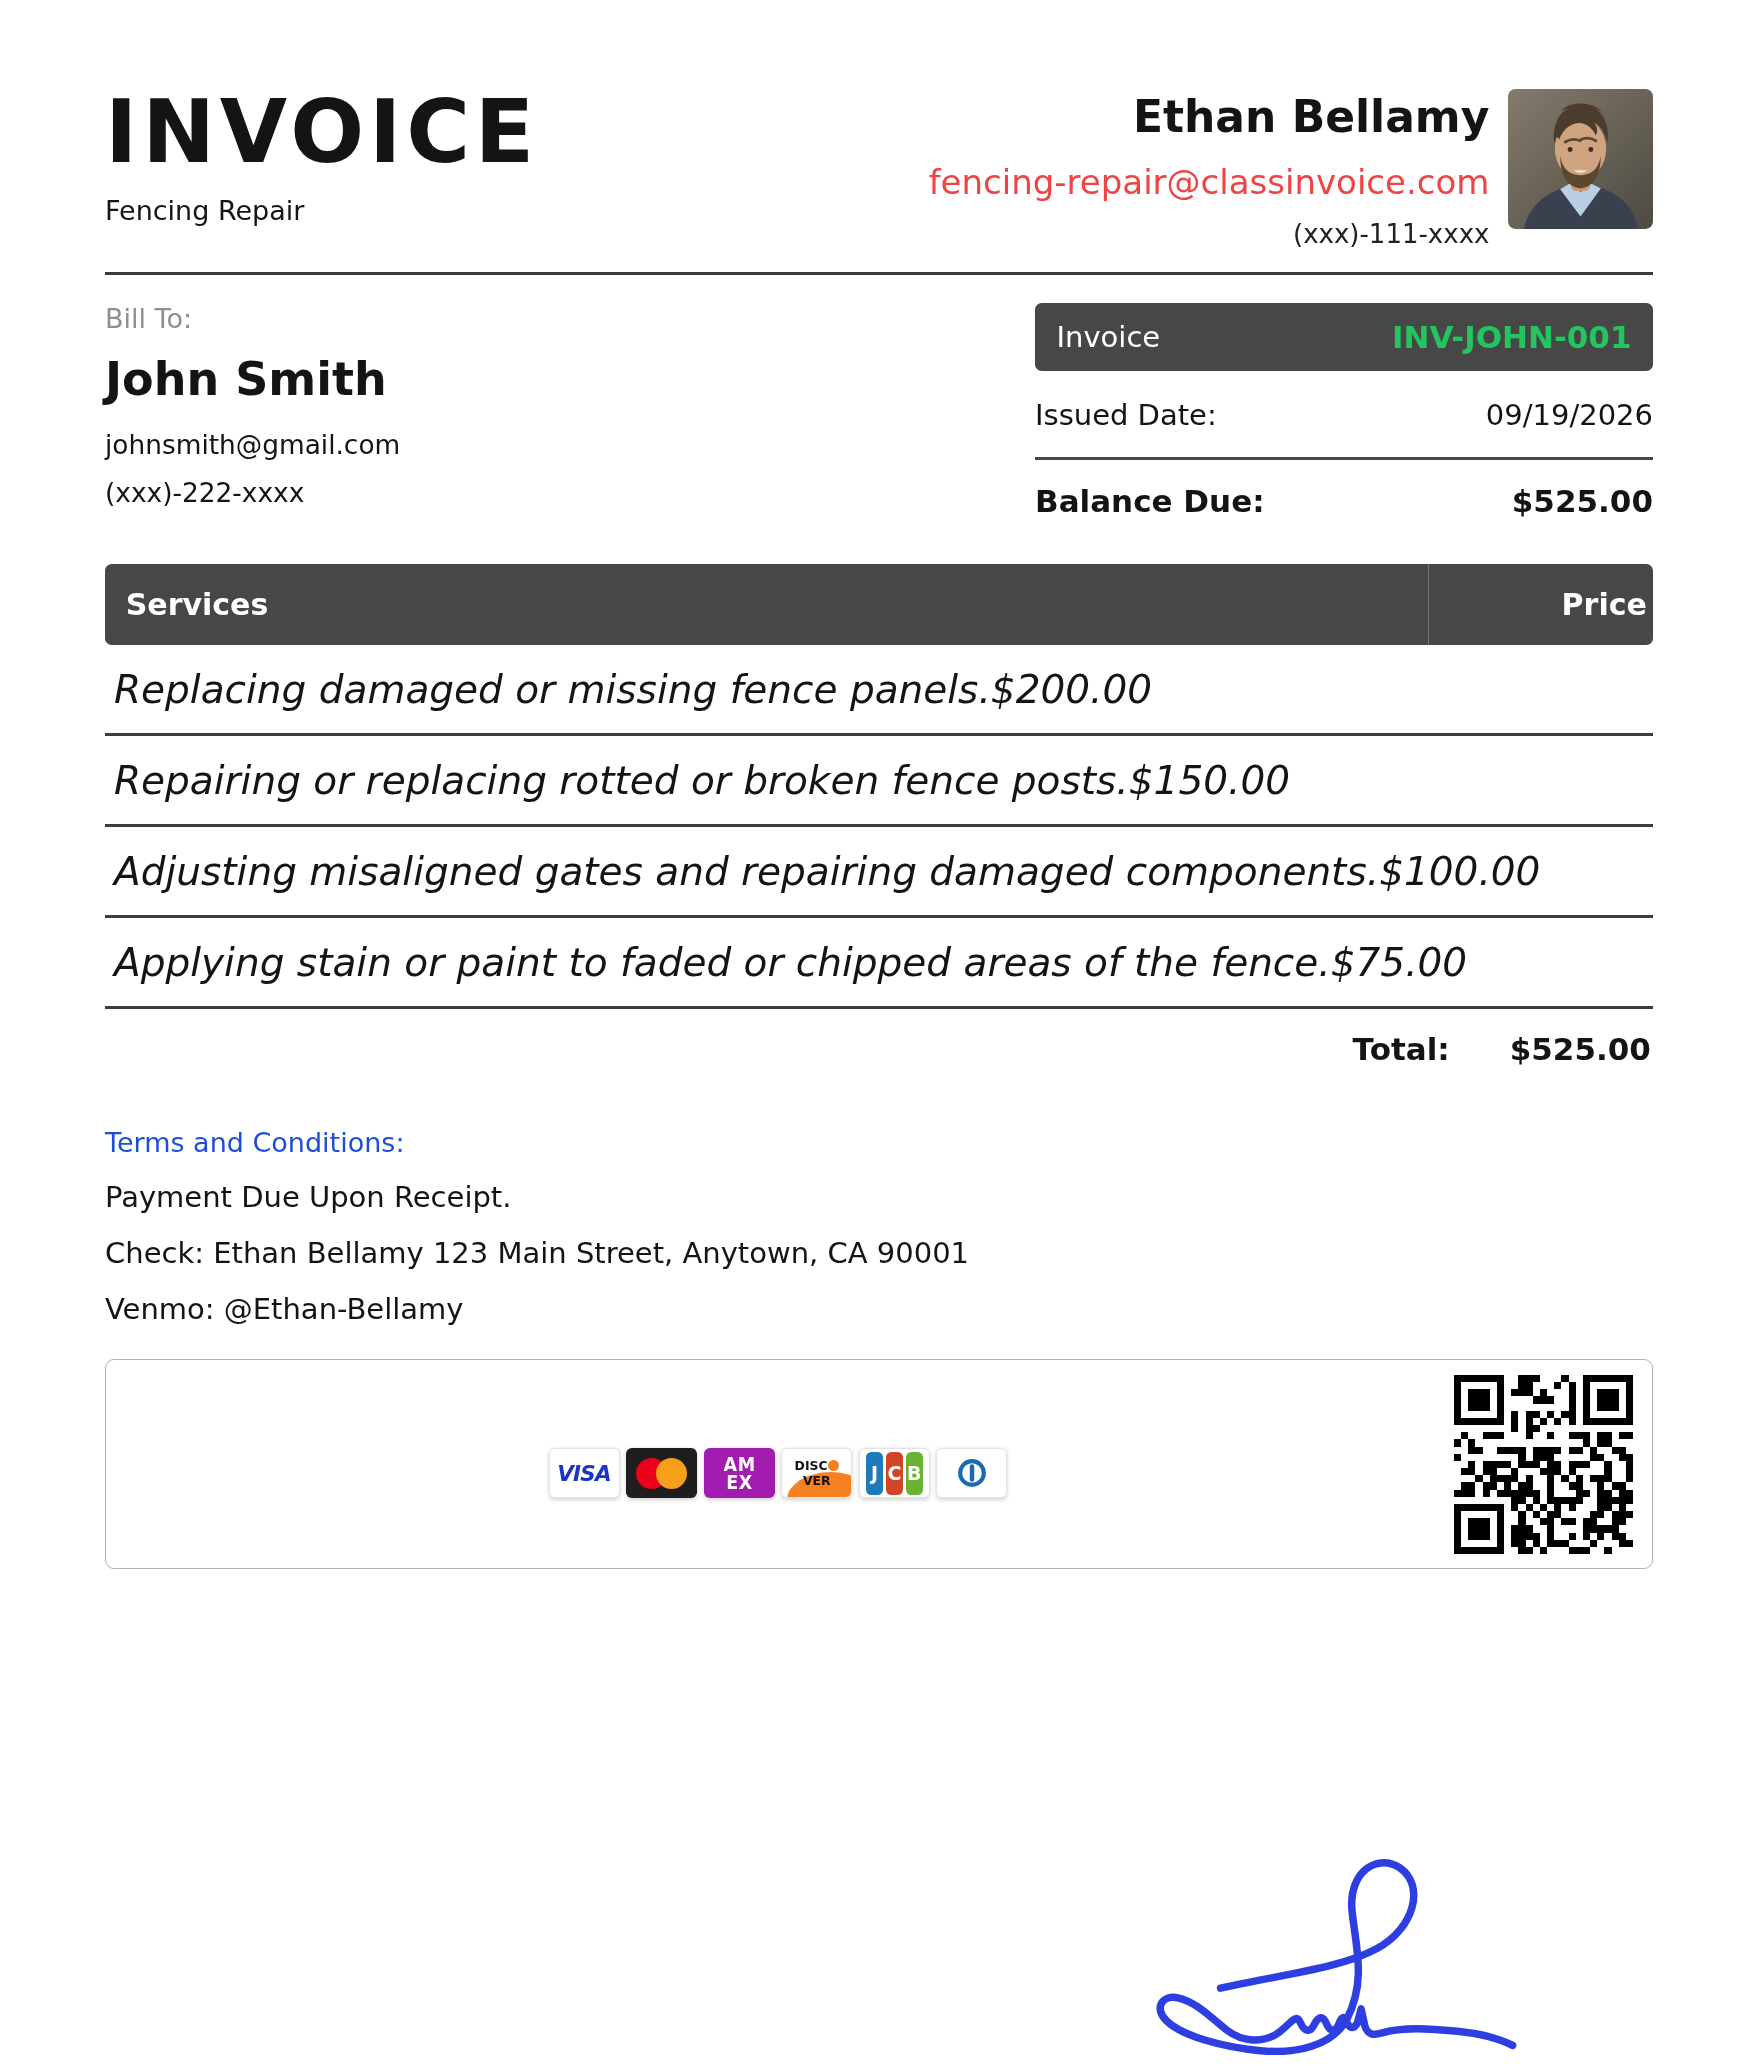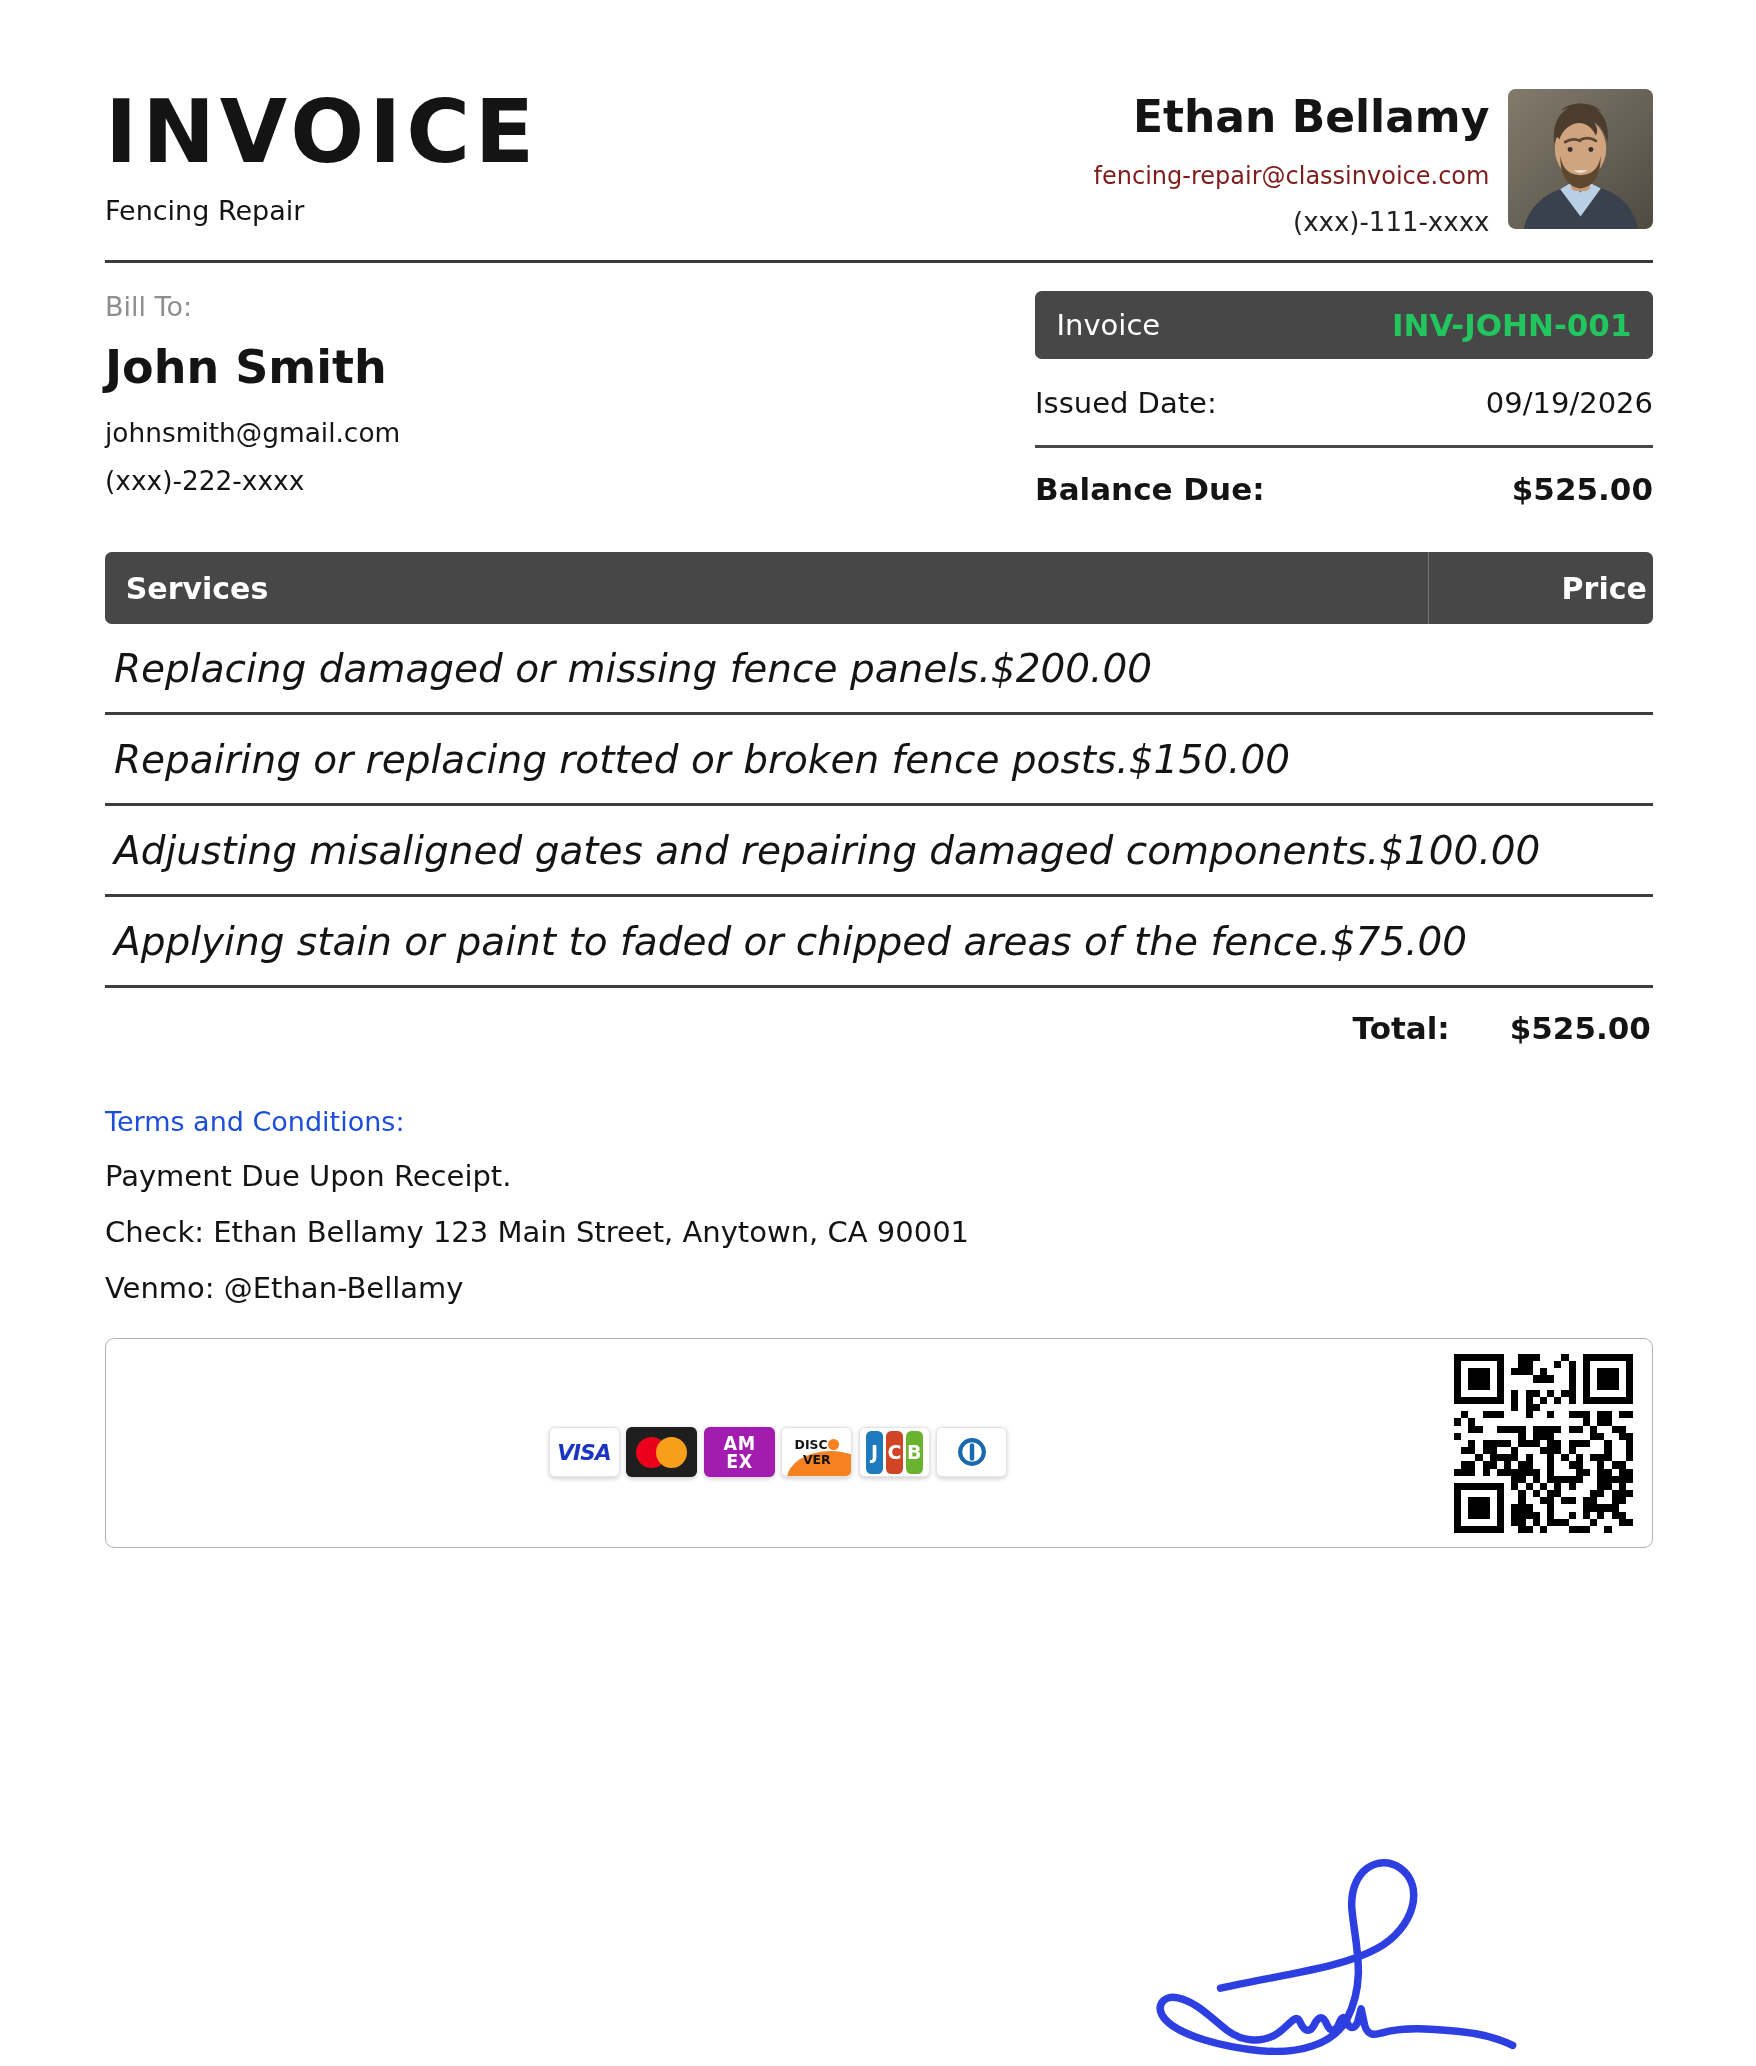--- a/index.html
+++ b/index.html
@@ -13,21 +13,21 @@
   }
   .page { position: relative; padding: 89px 103px 0 105px; }
 
   
   .header-row { display: flex; justify-content: space-between; align-items: flex-start; }
   .brand-title { font-size: 87px; font-weight: bold; letter-spacing: 0.055em; line-height: 1; }
   .brand-sub { font-size: 27px; margin-top: 19px; }
   .biz { display: flex; align-items: flex-start; }
   .biz-text { text-align: right; padding-top: 5.8px; }
   .biz-name { font-size: 44px; font-weight: bold; line-height: 1; }
-  .biz-email { font-size: 24px; margin-top: 23px; color: #7f1d1d; }
+  .biz-email { font-size: 34px; margin-top: 23px; color: #ef4444; }
   .biz-phone { font-size: 26px; margin-top: 17.4px; color: #222; }
   .photo { width: 145px; height: 140px; border-radius: 7.4px; overflow: hidden; margin-left: 18.6px; flex: 0 0 auto; }
   .photo svg { display: block; width: 100%; height: 100%; }
   .header-rule { height: 3.3px; background: #3a3a3a; margin-top: 23px; }
 
   
   .info-row { display: flex; justify-content: space-between; margin-top: 28px; }
   .bill-label { font-size: 27px; color: #8f8f8f; }
   .bill-name { font-size: 46px; font-weight: bold; margin-top: 18px; }
   .bill-email { font-size: 26.4px; margin-top: 23px; }
@@ -35,21 +35,21 @@
   .meta-col { width: 618px; flex: 0 0 auto; }
   .meta-box { background: #474747; border-radius: 6.6px; padding: 15.7px 21.5px; display: flex; justify-content: space-between; align-items: center; }
   .meta-box-label { color: #ffffff; font-size: 29px; }
   .meta-box-value { color: #22c55e; font-size: 31px; font-weight: bold; }
   .meta-line { display: flex; justify-content: space-between; align-items: baseline; font-size: 29px; margin-top: 27px; }
   .meta-divider { height: 3.3px; background: #474747; margin-top: 25px; }
   .meta-line.bold { font-size: 31px; font-weight: bold; margin-top: 23px; }
 
   
   .svc-table { margin-top: 45px; }
-  .svc-head { background: #474747; border-radius: 6.6px; height: 72px; display: flex; align-items: stretch; padding-left: 20.7px; color: #fff; justify-content: flex-end; }
+  .svc-head { background: #474747; border-radius: 6.6px; height: 81px; display: flex; align-items: stretch; padding-left: 20.7px; color: #fff; justify-content: flex-end; }
   .svc-head-services { flex: 1; display: flex; align-items: center; font-size: 30px; font-weight: bold; }
   .svc-head-price { width: 225px; border-left: 1.2px solid rgba(255,255,255,0.25); display: flex; align-items: center; justify-content: flex-end; padding-right: 6.2px; font-size: 30px; font-weight: bold; }
   .svc-row { display: flex; align-items: center; padding: 21.5px 2.1px 21.5px 9px; border-bottom: 3.3px solid #3e3e3e; font-size: 39px; font-style: italic; }
   .svc-total { display: flex; justify-content: flex-end; align-items: baseline; gap: 60px; margin-top: 22px; padding-right: 2.1px; font-size: 31px; font-weight: bold; }
 
   
   .terms { margin-top: 60px; }
   .terms-heading { font-size: 27px; color: #1d4ed8; }
   .terms-line { font-size: 29px; margin-top: 22px; }
   .terms-line:first-of-type { margin-top: 26.4px; }

